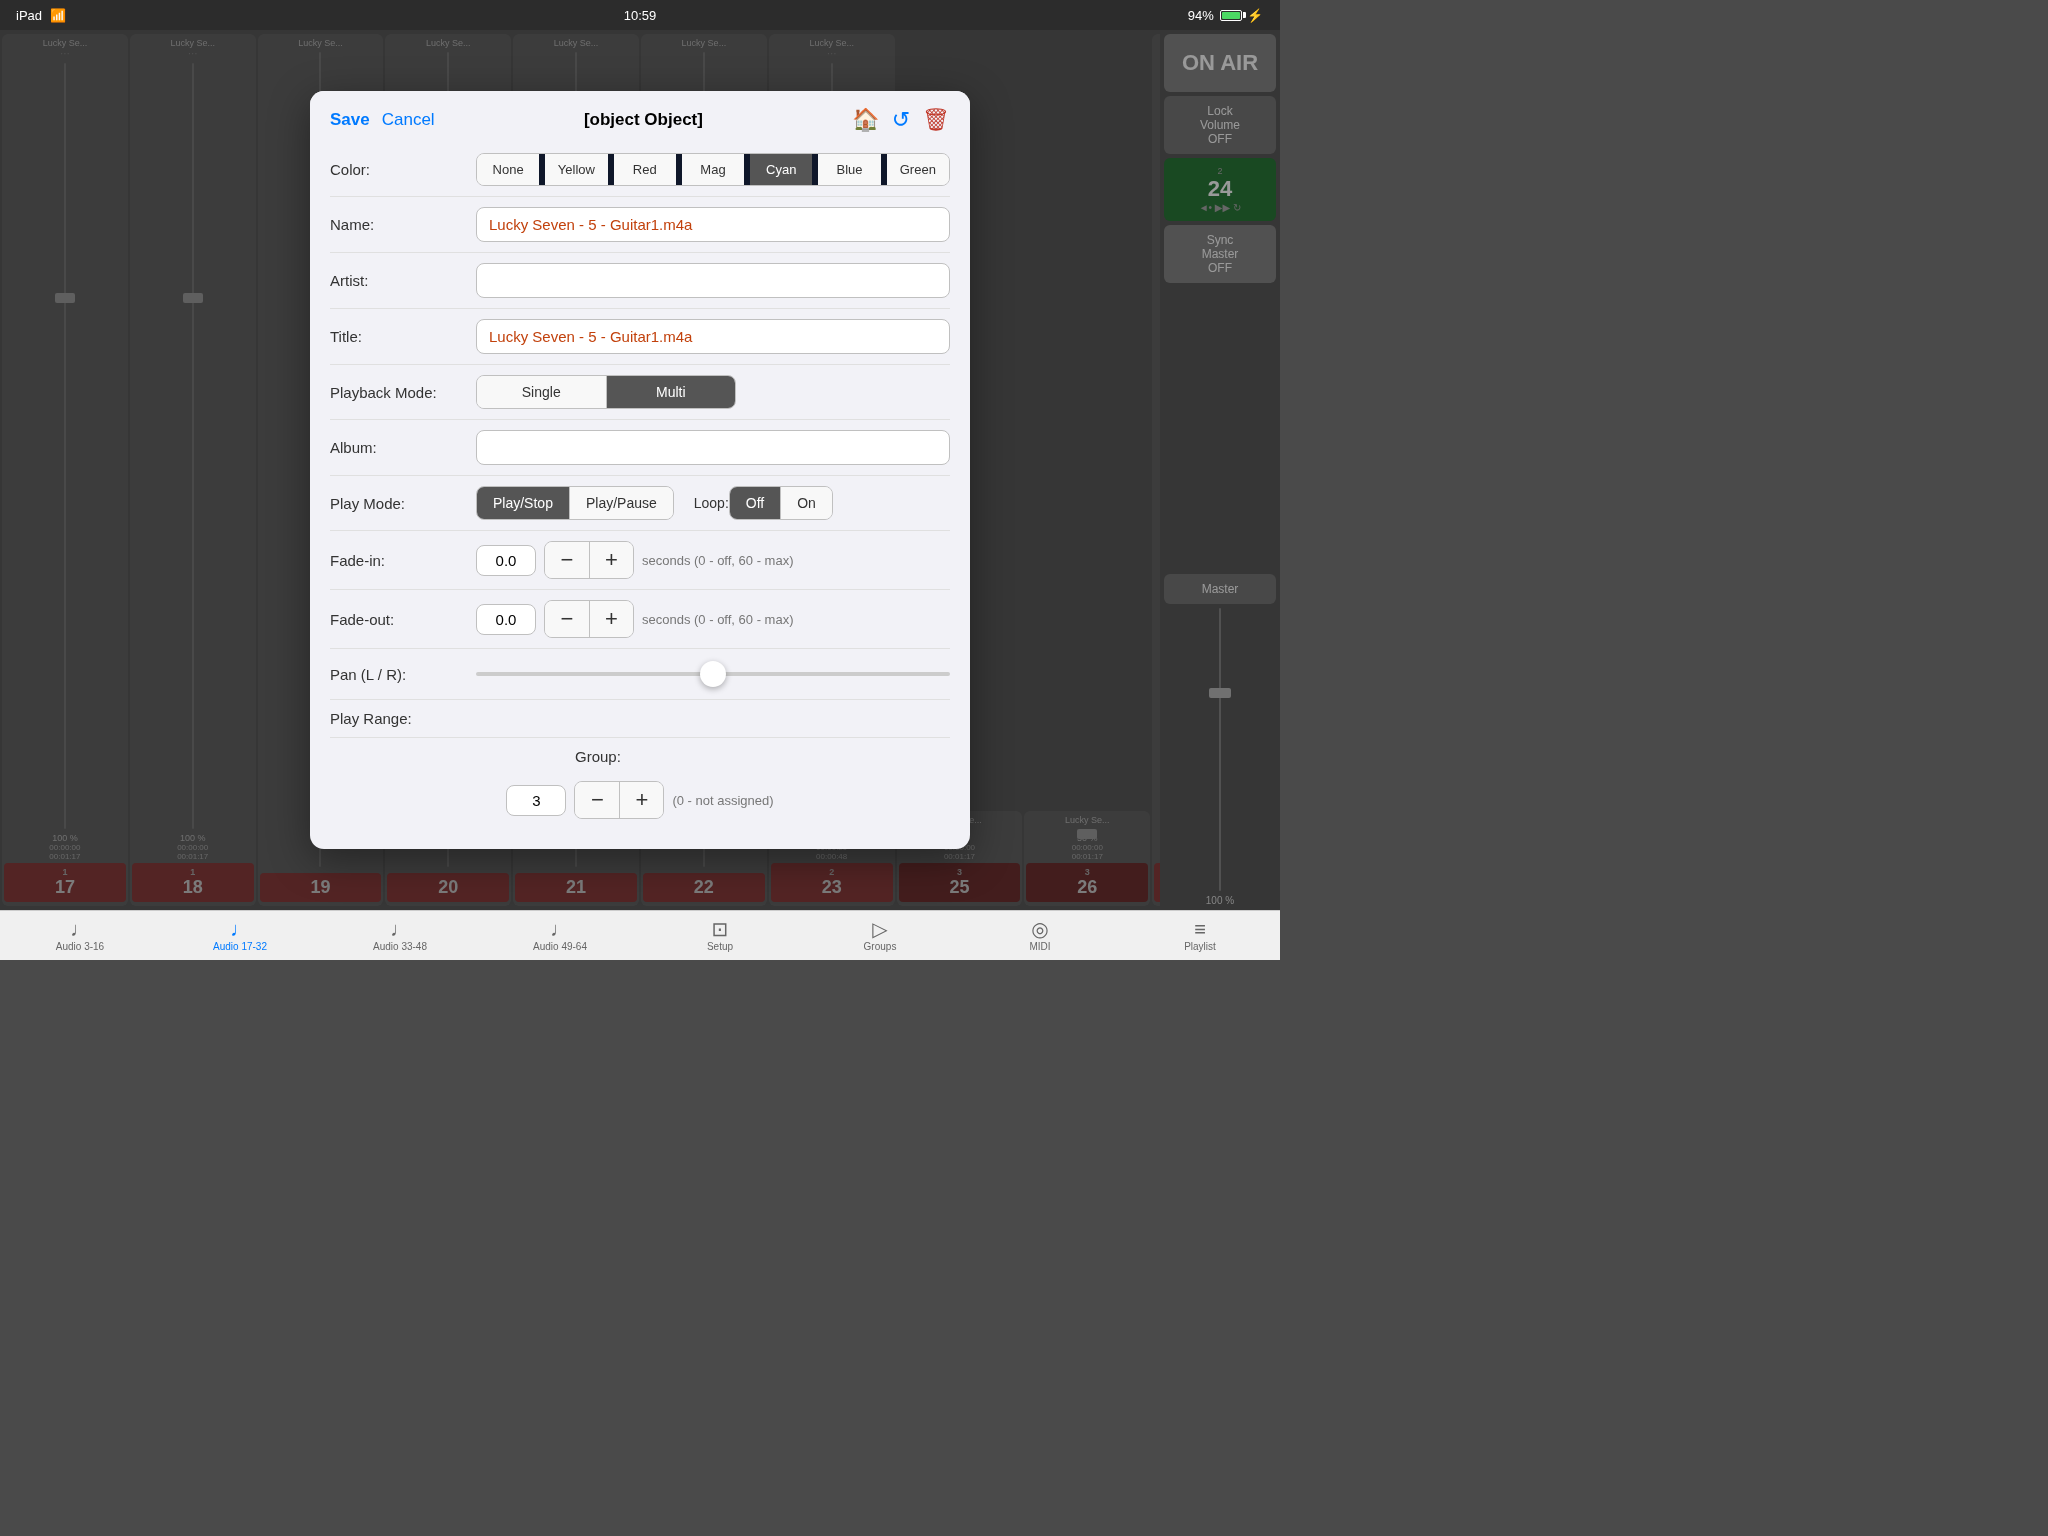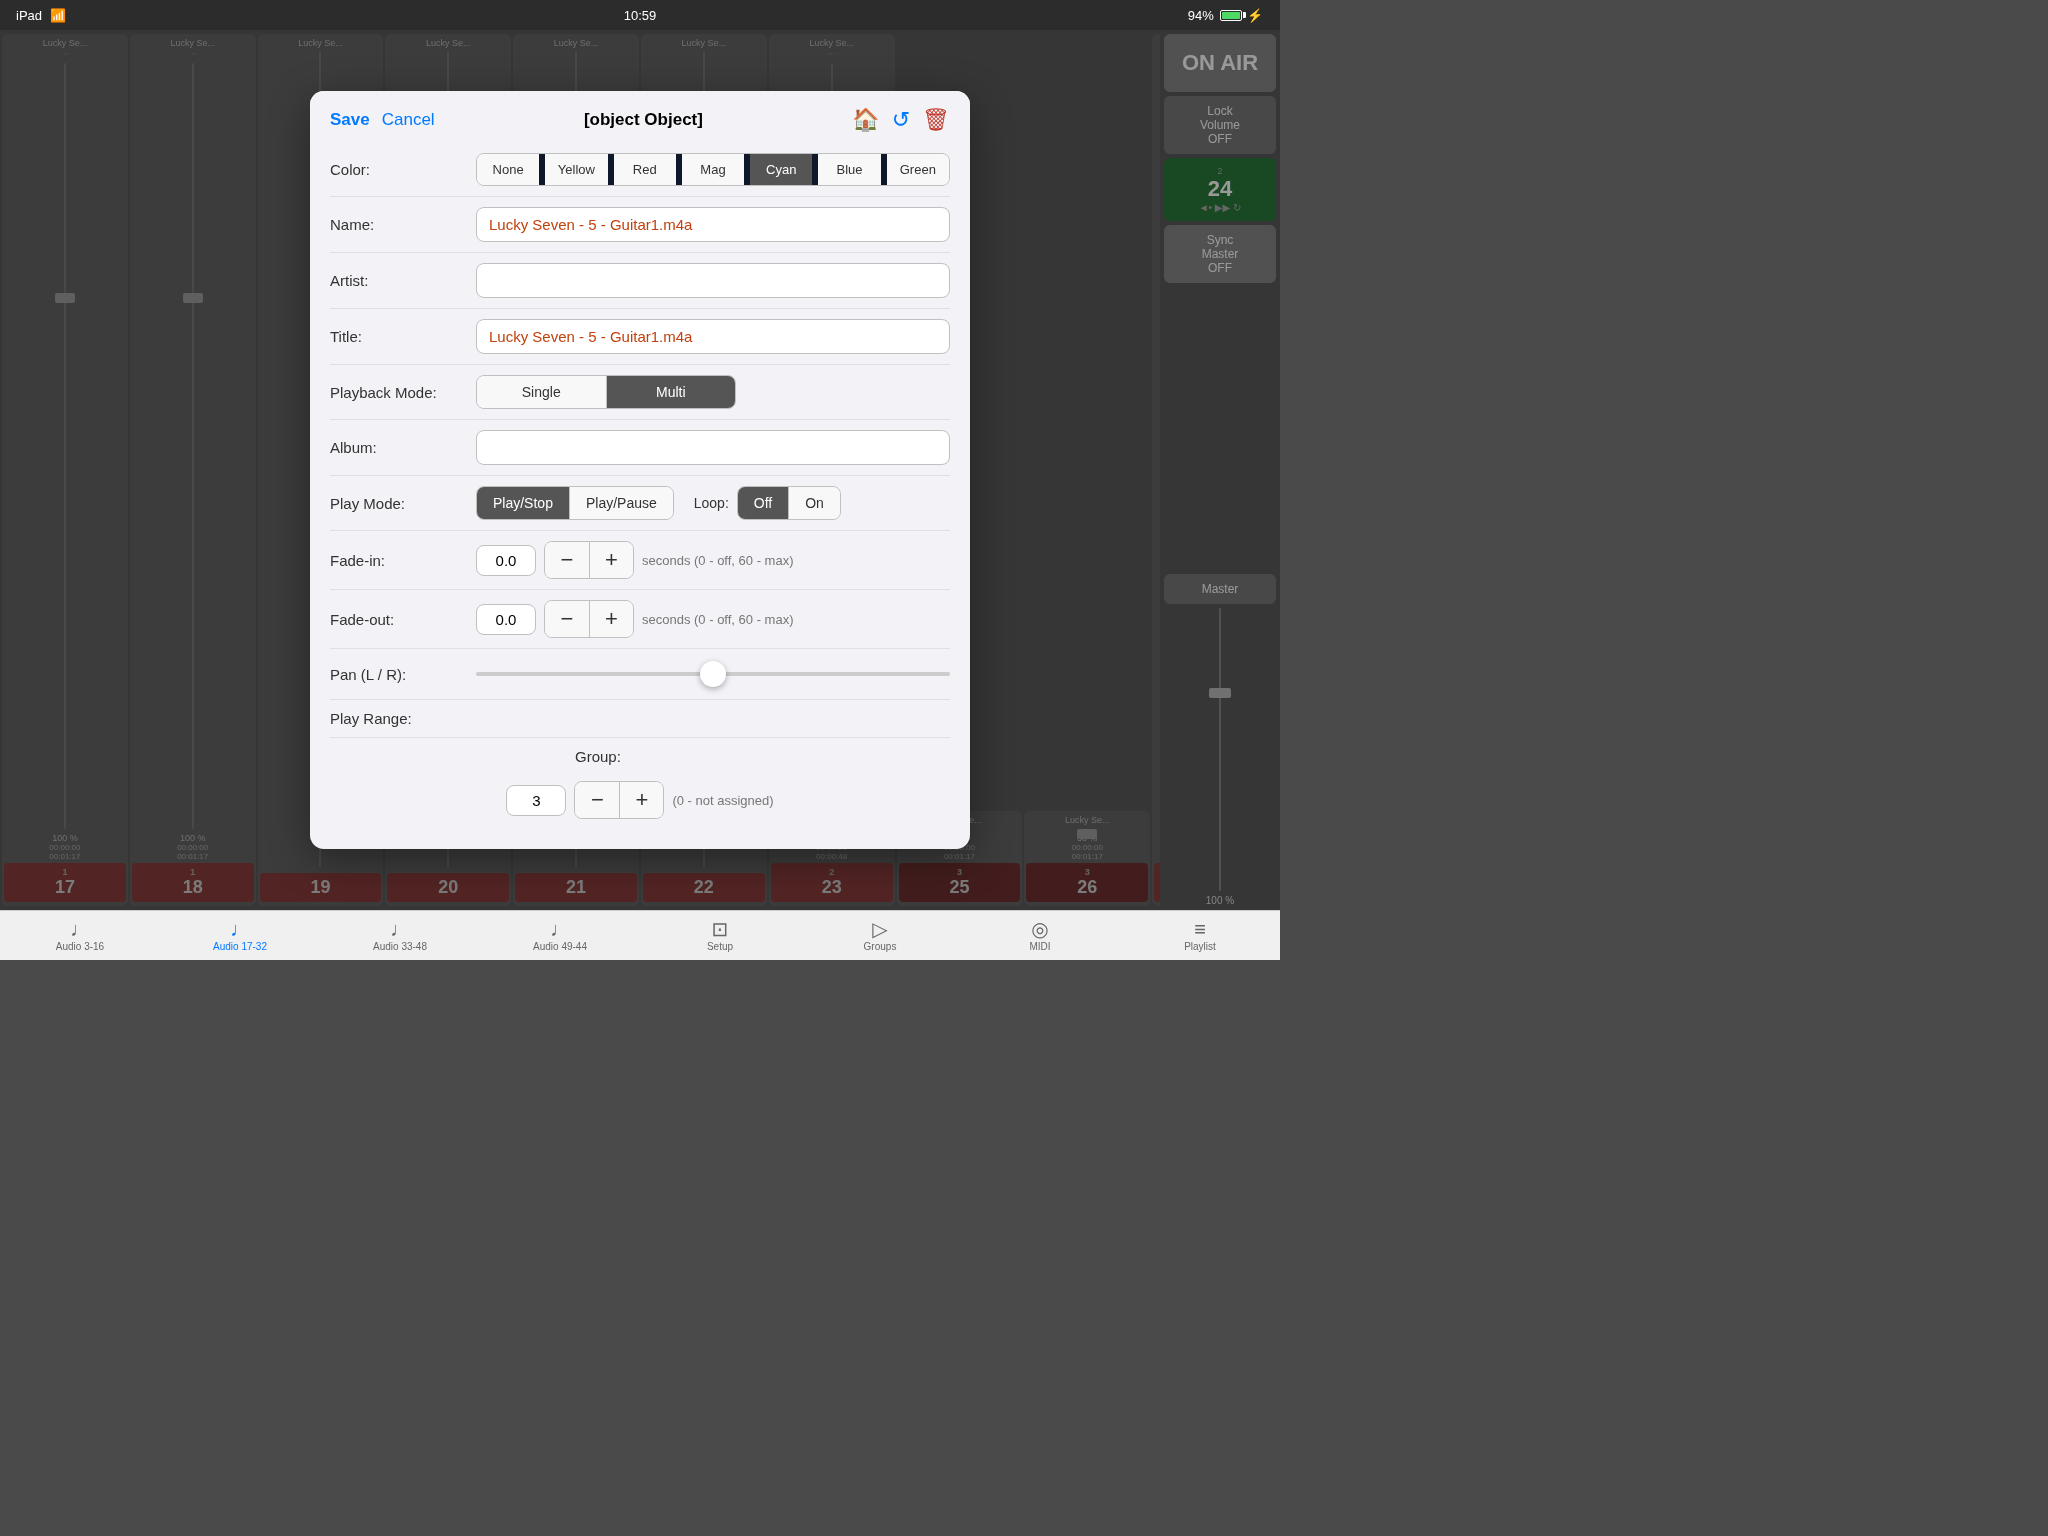--- a/index.html
+++ b/index.html
@@ -361,21 +361,20 @@
     .play-mode-area {
       display: flex;
       align-items: center;
       gap: 20px;
       flex: 1;
     }
 
     .loop-area {
       display: flex;
       align-items: center;
-      gap: 8px;
     }
 
     .loop-label {
       font-size: 14px;
       color: #333;
     }
 
     
     .fade-area {
       display: flex;
@@ -819,21 +818,21 @@
   <div class="tab-item active">
     <span class="tab-icon">♩</span>
     <span>Audio 17-32</span>
   </div>
   <div class="tab-item">
     <span class="tab-icon">♩</span>
     <span>Audio 33-48</span>
   </div>
   <div class="tab-item">
     <span class="tab-icon">♩</span>
-    <span>Audio 49-44</span>
+    <span>Audio 49-64</span>
   </div>
   <div class="tab-item">
     <span class="tab-icon">⊡</span>
     <span>Setup</span>
   </div>
   <div class="tab-item">
     <span class="tab-icon">▷</span>
     <span>Groups</span>
   </div>
   <div class="tab-item">

